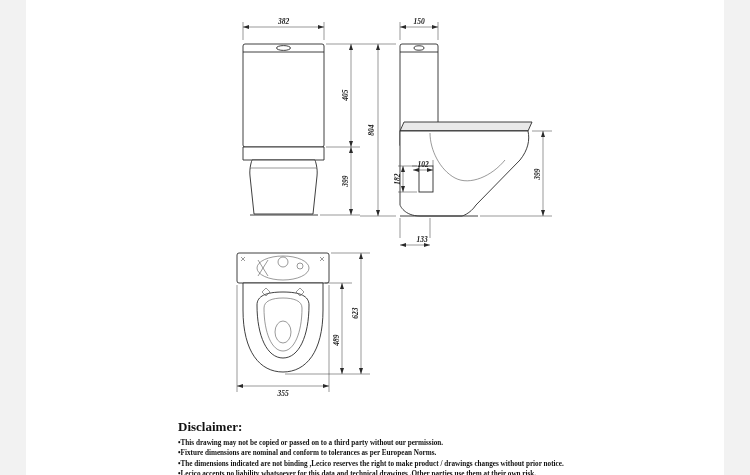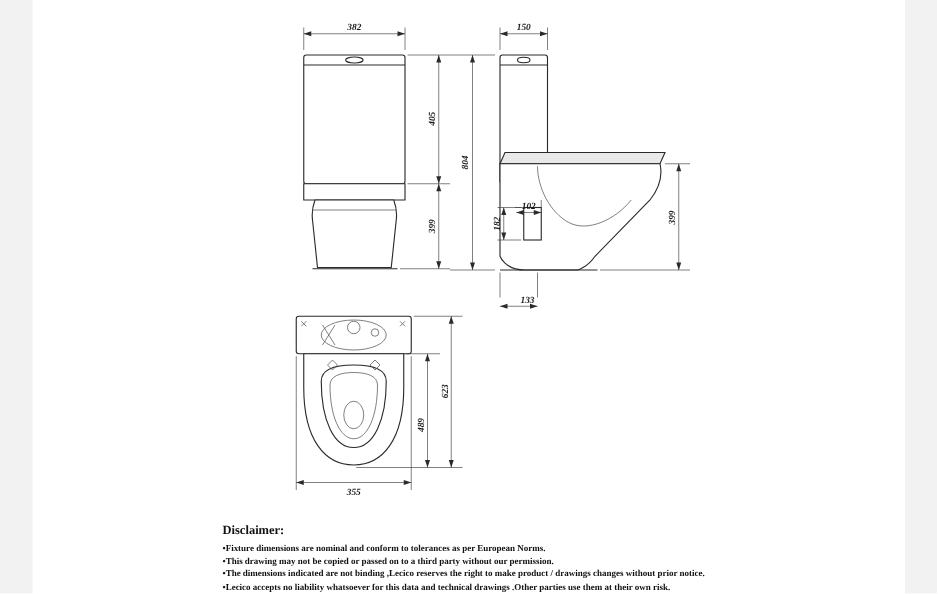--- a/index.html
+++ b/index.html
@@ -71,21 +71,21 @@
     left: 178px;
     top: 418px;
     width: 560px;
     font-family: "Liberation Serif", serif;
     font-size: 7.2px;
     font-weight: bold;
     color: #111;
     line-height: 1.45;
   }
   .disclaimer .title {
-    font-size: 10px;
+    font-size: 13px;
     font-weight: bold;
     margin-bottom: 1px;
   }
   .disclaimer .row {
     white-space: nowrap;
   }
 </style>
 </head>
 <body>
 
@@ -236,19 +236,19 @@
       <line class="ext" x1="329" y1="285" x2="329" y2="392"></line>
       <line class="ext" x1="237" y1="386" x2="329" y2="386"></line>
       <path d="M237,386 l6,-2 l0,4 Z" fill="#2a2a2a"></path>
       <path d="M329,386 l-6,-2 l0,4 Z" fill="#2a2a2a"></path>
       <text class="dim-text" x="283" y="396" text-anchor="middle">355</text>
     </g>
   </svg>
 
   <div class="disclaimer">
     <div class="title">Disclaimer:</div>
+    <div class="row">•This drawing may not be copied or passed on to a third party without our permission.</div>
     <div class="row">•Fixture dimensions are nominal and conform to tolerances as per European Norms.</div>
-    <div class="row">•This drawing may not be copied or passed on to a third party without our permission.</div>
     <div class="row">•The dimensions indicated are not binding ,Lecico reserves the right to make product / drawings changes without prior notice.</div>
     <div class="row">•Lecico accepts no liability whatsoever for this data and technical drawings .Other parties use them at their own risk.</div>
   </div>
 
 </div>
 
 </body></html>

